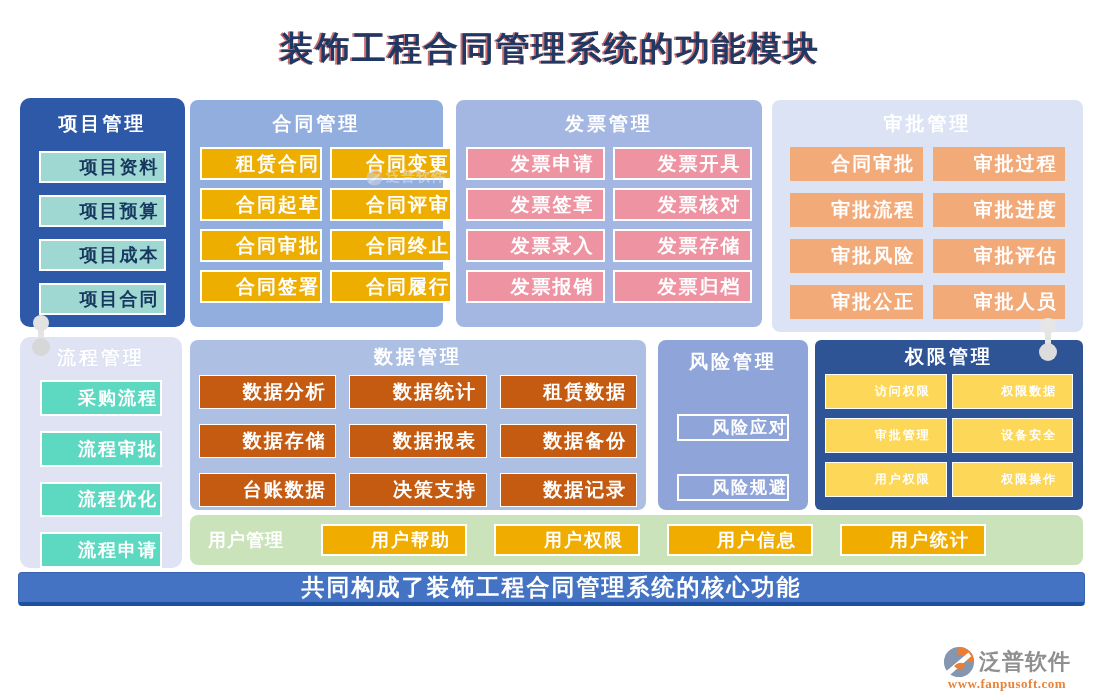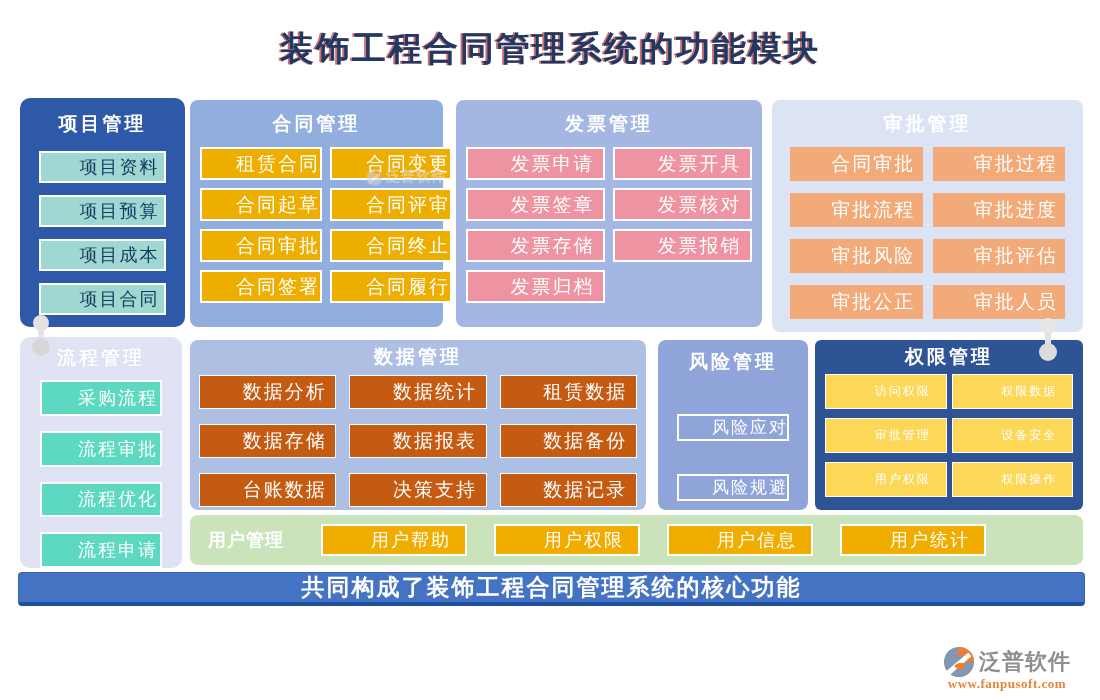--- a/index.html
+++ b/index.html
@@ -5,21 +5,21 @@
   html,body{margin:0;padding:0;background:#fff;}
   #stage{position:relative;width:1100px;height:700px;background:#ffffff;overflow:hidden;
          font-family:"DejaVu Serif","Liberation Serif",serif;}
   
   .page-title{position:absolute;top:26px;left:0;width:100%;text-align:center;
       font-size:34px;font-weight:bold;color:#1f3864;letter-spacing:2px;
       text-shadow:-2px 0 0 rgba(176,32,32,.65);}
   
   .panel{position:absolute;box-sizing:border-box;border-radius:10px;}
   .panel-title{text-align:center;color:#ffffff;font-weight:bold;font-size:19px;letter-spacing:3px;}
-  .btn{display:flex;align-items:center;justify-content:center;color:#ffffff;font-weight:normal;
+  .btn{display:flex;align-items:center;justify-content:center;color:#ffffff;font-weight:bold;
        box-sizing:border-box;letter-spacing:2px;white-space:nowrap;padding-left:34px;}
   
   #panel-project{left:20px;top:98px;width:165px;height:229px;background:#2e59a8;
       display:flex;flex-direction:column;align-items:center;padding-top:13px;gap:12px;}
   #panel-project .panel-title{margin-bottom:2px;}
   .teal-btn{width:127px;height:32px;background:#9fd8d2;border:2px solid #fff;
       color:#17375e;font-size:18px;}
   
   #panel-contract{left:190px;top:100px;width:253px;height:227px;background:#92aede;border-radius:8px;padding-top:11px;}
   .grid2{display:grid;grid-template-columns:1fr 1fr;column-gap:7px;row-gap:11px;padding:10px 10px 0;gap:8px;}
@@ -102,20 +102,21 @@
     </div>
   </div>
 
   <div class="panel" id="panel-invoice">
     <div class="panel-title">发票管理</div>
     <div class="grid2">
       <div class="btn pink-btn">发票申请</div>
       <div class="btn pink-btn">发票开具</div>
       <div class="btn pink-btn">发票签章</div>
       <div class="btn pink-btn">发票核对</div>
+      <div class="btn pink-btn">发票录入</div>
       <div class="btn pink-btn">发票存储</div>
       <div class="btn pink-btn">发票报销</div>
       <div class="btn pink-btn">发票归档</div>
     </div>
   </div>
 
   <div class="panel" id="panel-approval">
     <div class="panel-title">审批管理</div>
     <div class="grid2">
       <div class="btn lorange-btn">合同审批</div>

